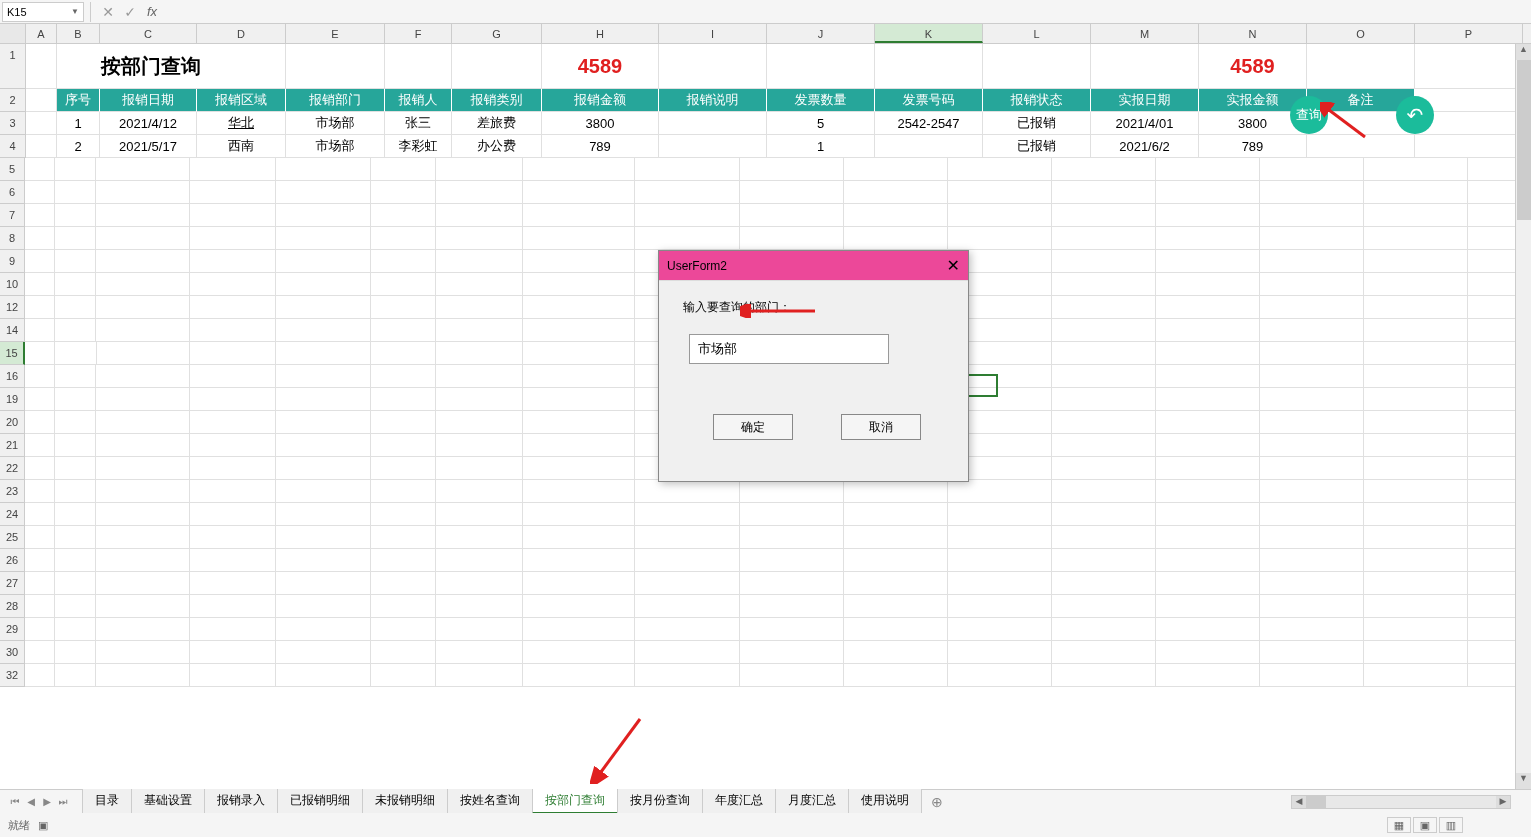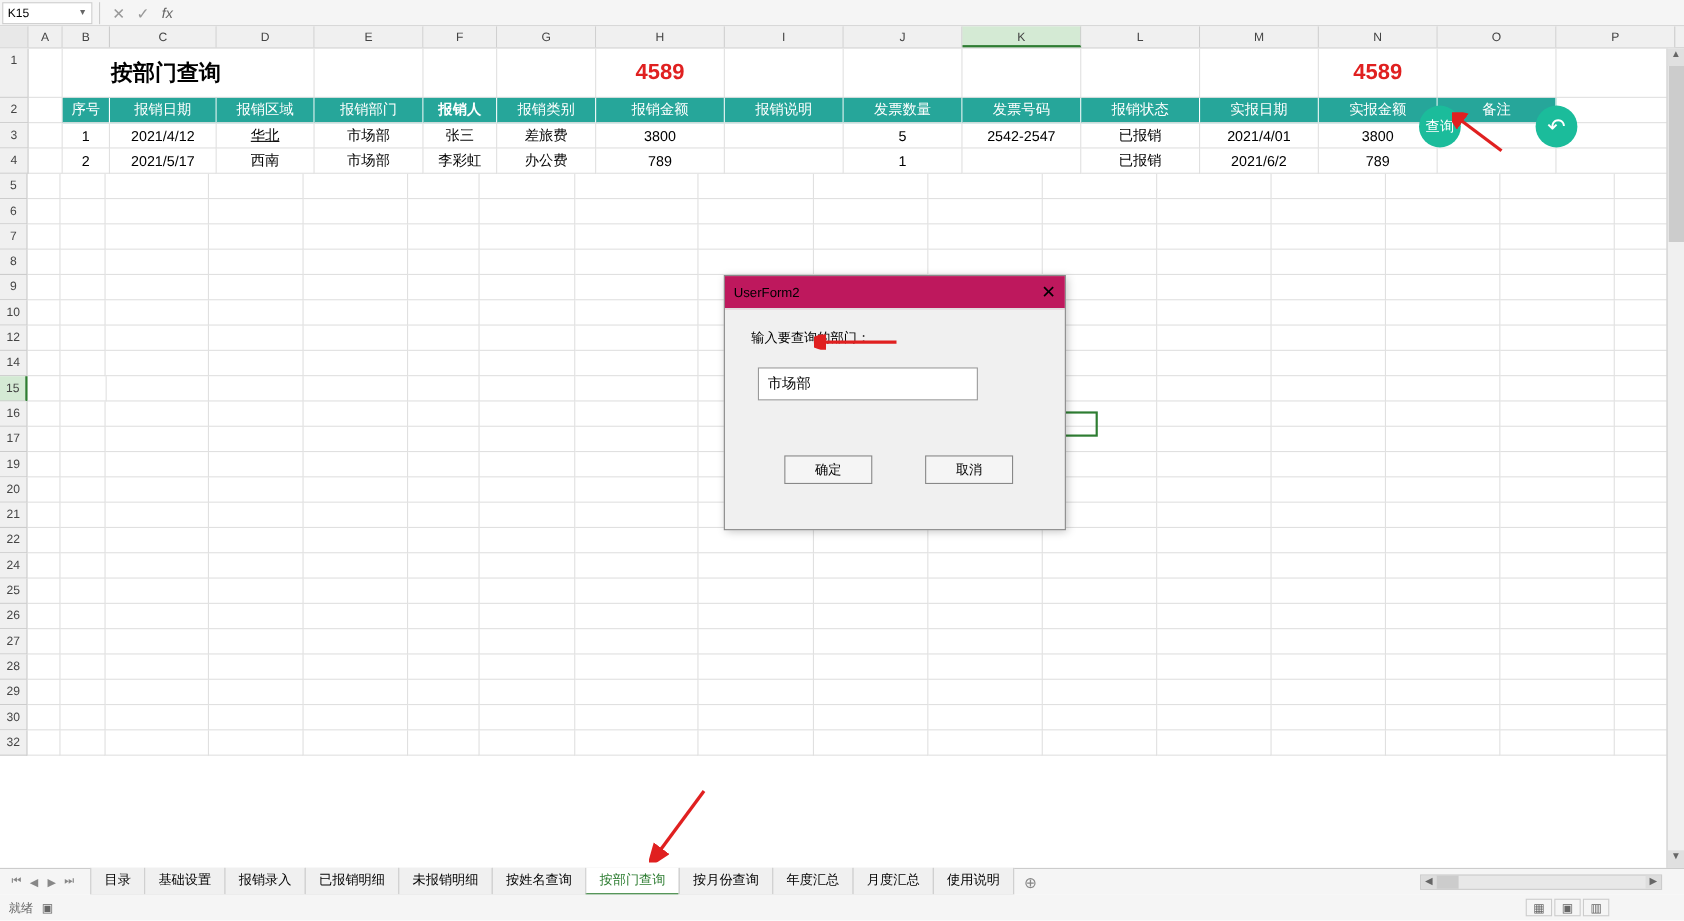--- a/index.html
+++ b/index.html
@@ -38,21 +38,21 @@
 
 .float-btn { position: absolute; width: 38px; height: 38px; border-radius: 50%; display: flex; align-items: center; justify-content: center; color: #fff; font-size: 13px; cursor: pointer; }
 .btn-query { background: #1bbc9b; top: 52px; left: 1290px; }
 .btn-back { background: #1bbc9b; top: 52px; left: 1396px; font-size: 20px; }
 
 
 .active-cell-border { position: absolute; border: 2px solid #2e7d32; pointer-events: none; top: 330px; left: 890px; width: 108px; height: 23px; }
 
 
 .dialog { position: absolute; top: 206px; left: 658px; width: 311px; height: 232px; background: #f0f0f0; border: 1px solid #888; box-shadow: 2px 2px 8px rgba(0,0,0,0.25); }
-.dlg-title { height: 30px; display: flex; align-items: center; justify-content: space-between; padding: 0 8px; border-bottom: 1px solid #ddd; background: #be185d; font-size: 12px; }
+.dlg-title { height: 30px; display: flex; align-items: center; justify-content: space-between; padding: 0 8px; border-bottom: 1px solid #ddd; background: #ec4899; font-size: 12px; }
 .dlg-close { font-size: 16px; cursor: pointer; font-family: Arial; }
 .dlg-body { padding: 18px 24px; }
 .dlg-label { font-size: 12px; margin-bottom: 18px; }
 .dlg-input { width: 200px; height: 30px; border: 1px solid #999; padding: 0 8px; font-size: 13px; margin-left: 6px; background: #fff; }
 .dlg-buttons { display: flex; gap: 48px; margin-top: 50px; margin-left: 30px; }
 .dlg-btn { width: 80px; height: 26px; border: 1px solid #888; background: #f5f5f5; font-size: 12px; cursor: pointer; }
 
 
 .arrow-ann { position: absolute; pointer-events: none; }
 
@@ -140,21 +140,21 @@
         <div class="cell" style="width: 108px;"></div>
         <div class="cell" style="width: 108px;"></div>
       </div>
       <div class="row">
         <div class="row-head">2</div>
         <div class="cell" style="width: 31px;"></div>
         <div class="cell data-head" style="width: 43px;">序号</div>
         <div class="cell data-head" style="width: 97px;">报销日期</div>
         <div class="cell data-head" style="width: 89px;">报销区域</div>
         <div class="cell data-head" style="width: 99px;">报销部门</div>
-        <div class="cell data-head" style="width: 67px; font-weight: bold;">报销人</div>
+        <div class="cell data-head" style="width: 67px;">报销人</div>
         <div class="cell data-head" style="width: 90px;">报销类别</div>
         <div class="cell data-head" style="width: 117px;">报销金额</div>
         <div class="cell data-head" style="width: 108px;">报销说明</div>
         <div class="cell data-head" style="width: 108px;">发票数量</div>
         <div class="cell data-head" style="width: 108px;">发票号码</div>
         <div class="cell data-head" style="width: 108px;">报销状态</div>
         <div class="cell data-head" style="width: 108px;">实报日期</div>
         <div class="cell data-head" style="width: 108px;">实报金额</div>
         <div class="cell data-head" style="width: 108px;">备注</div>
         <div class="cell" style="width: 108px;"></div>
@@ -391,40 +391,20 @@
         <div class="cell" style="width: 108px;"></div>
         <div class="cell" style="width: 108px;"></div>
         <div class="cell" style="width: 108px;"></div>
         <div class="cell" style="width: 108px;"></div>
         <div class="cell" style="width: 108px;"></div>
         <div class="cell" style="width: 108px;"></div>
         <div class="cell" style="width: 108px;"></div>
         <div class="cell" style="width: 65px;"></div>
       </div>
       <div class="row">
-        <div class="row-head">17</div>
-        <div class="cell" style="width: 31px;"></div>
-        <div class="cell" style="width: 43px;"></div>
-        <div class="cell" style="width: 97px;"></div>
-        <div class="cell" style="width: 89px;"></div>
-        <div class="cell" style="width: 99px;"></div>
-        <div class="cell" style="width: 67px;"></div>
-        <div class="cell" style="width: 90px;"></div>
-        <div class="cell" style="width: 117px;"></div>
-        <div class="cell" style="width: 108px;"></div>
-        <div class="cell" style="width: 108px;"></div>
-        <div class="cell" style="width: 108px;"></div>
-        <div class="cell" style="width: 108px;"></div>
-        <div class="cell" style="width: 108px;"></div>
-        <div class="cell" style="width: 108px;"></div>
-        <div class="cell" style="width: 108px;"></div>
-        <div class="cell" style="width: 108px;"></div>
-        <div class="cell" style="width: 65px;"></div>
-      </div>
-      <div class="row">
         <div class="row-head">19</div>
         <div class="cell" style="width: 31px;"></div>
         <div class="cell" style="width: 43px;"></div>
         <div class="cell" style="width: 97px;"></div>
         <div class="cell" style="width: 89px;"></div>
         <div class="cell" style="width: 99px;"></div>
         <div class="cell" style="width: 67px;"></div>
         <div class="cell" style="width: 90px;"></div>
         <div class="cell" style="width: 117px;"></div>
         <div class="cell" style="width: 108px;"></div>
@@ -472,20 +452,40 @@
         <div class="cell" style="width: 108px;"></div>
         <div class="cell" style="width: 108px;"></div>
         <div class="cell" style="width: 108px;"></div>
         <div class="cell" style="width: 108px;"></div>
         <div class="cell" style="width: 108px;"></div>
         <div class="cell" style="width: 108px;"></div>
         <div class="cell" style="width: 65px;"></div>
       </div>
       <div class="row">
         <div class="row-head">22</div>
+        <div class="cell" style="width: 31px;"></div>
+        <div class="cell" style="width: 43px;"></div>
+        <div class="cell" style="width: 97px;"></div>
+        <div class="cell" style="width: 89px;"></div>
+        <div class="cell" style="width: 99px;"></div>
+        <div class="cell" style="width: 67px;"></div>
+        <div class="cell" style="width: 90px;"></div>
+        <div class="cell" style="width: 117px;"></div>
+        <div class="cell" style="width: 108px;"></div>
+        <div class="cell" style="width: 108px;"></div>
+        <div class="cell" style="width: 108px;"></div>
+        <div class="cell" style="width: 108px;"></div>
+        <div class="cell" style="width: 108px;"></div>
+        <div class="cell" style="width: 108px;"></div>
+        <div class="cell" style="width: 108px;"></div>
+        <div class="cell" style="width: 108px;"></div>
+        <div class="cell" style="width: 65px;"></div>
+      </div>
+      <div class="row">
+        <div class="row-head">23</div>
         <div class="cell" style="width: 31px;"></div>
         <div class="cell" style="width: 43px;"></div>
         <div class="cell" style="width: 97px;"></div>
         <div class="cell" style="width: 89px;"></div>
         <div class="cell" style="width: 99px;"></div>
         <div class="cell" style="width: 67px;"></div>
         <div class="cell" style="width: 90px;"></div>
         <div class="cell" style="width: 117px;"></div>
         <div class="cell" style="width: 108px;"></div>
         <div class="cell" style="width: 108px;"></div>

